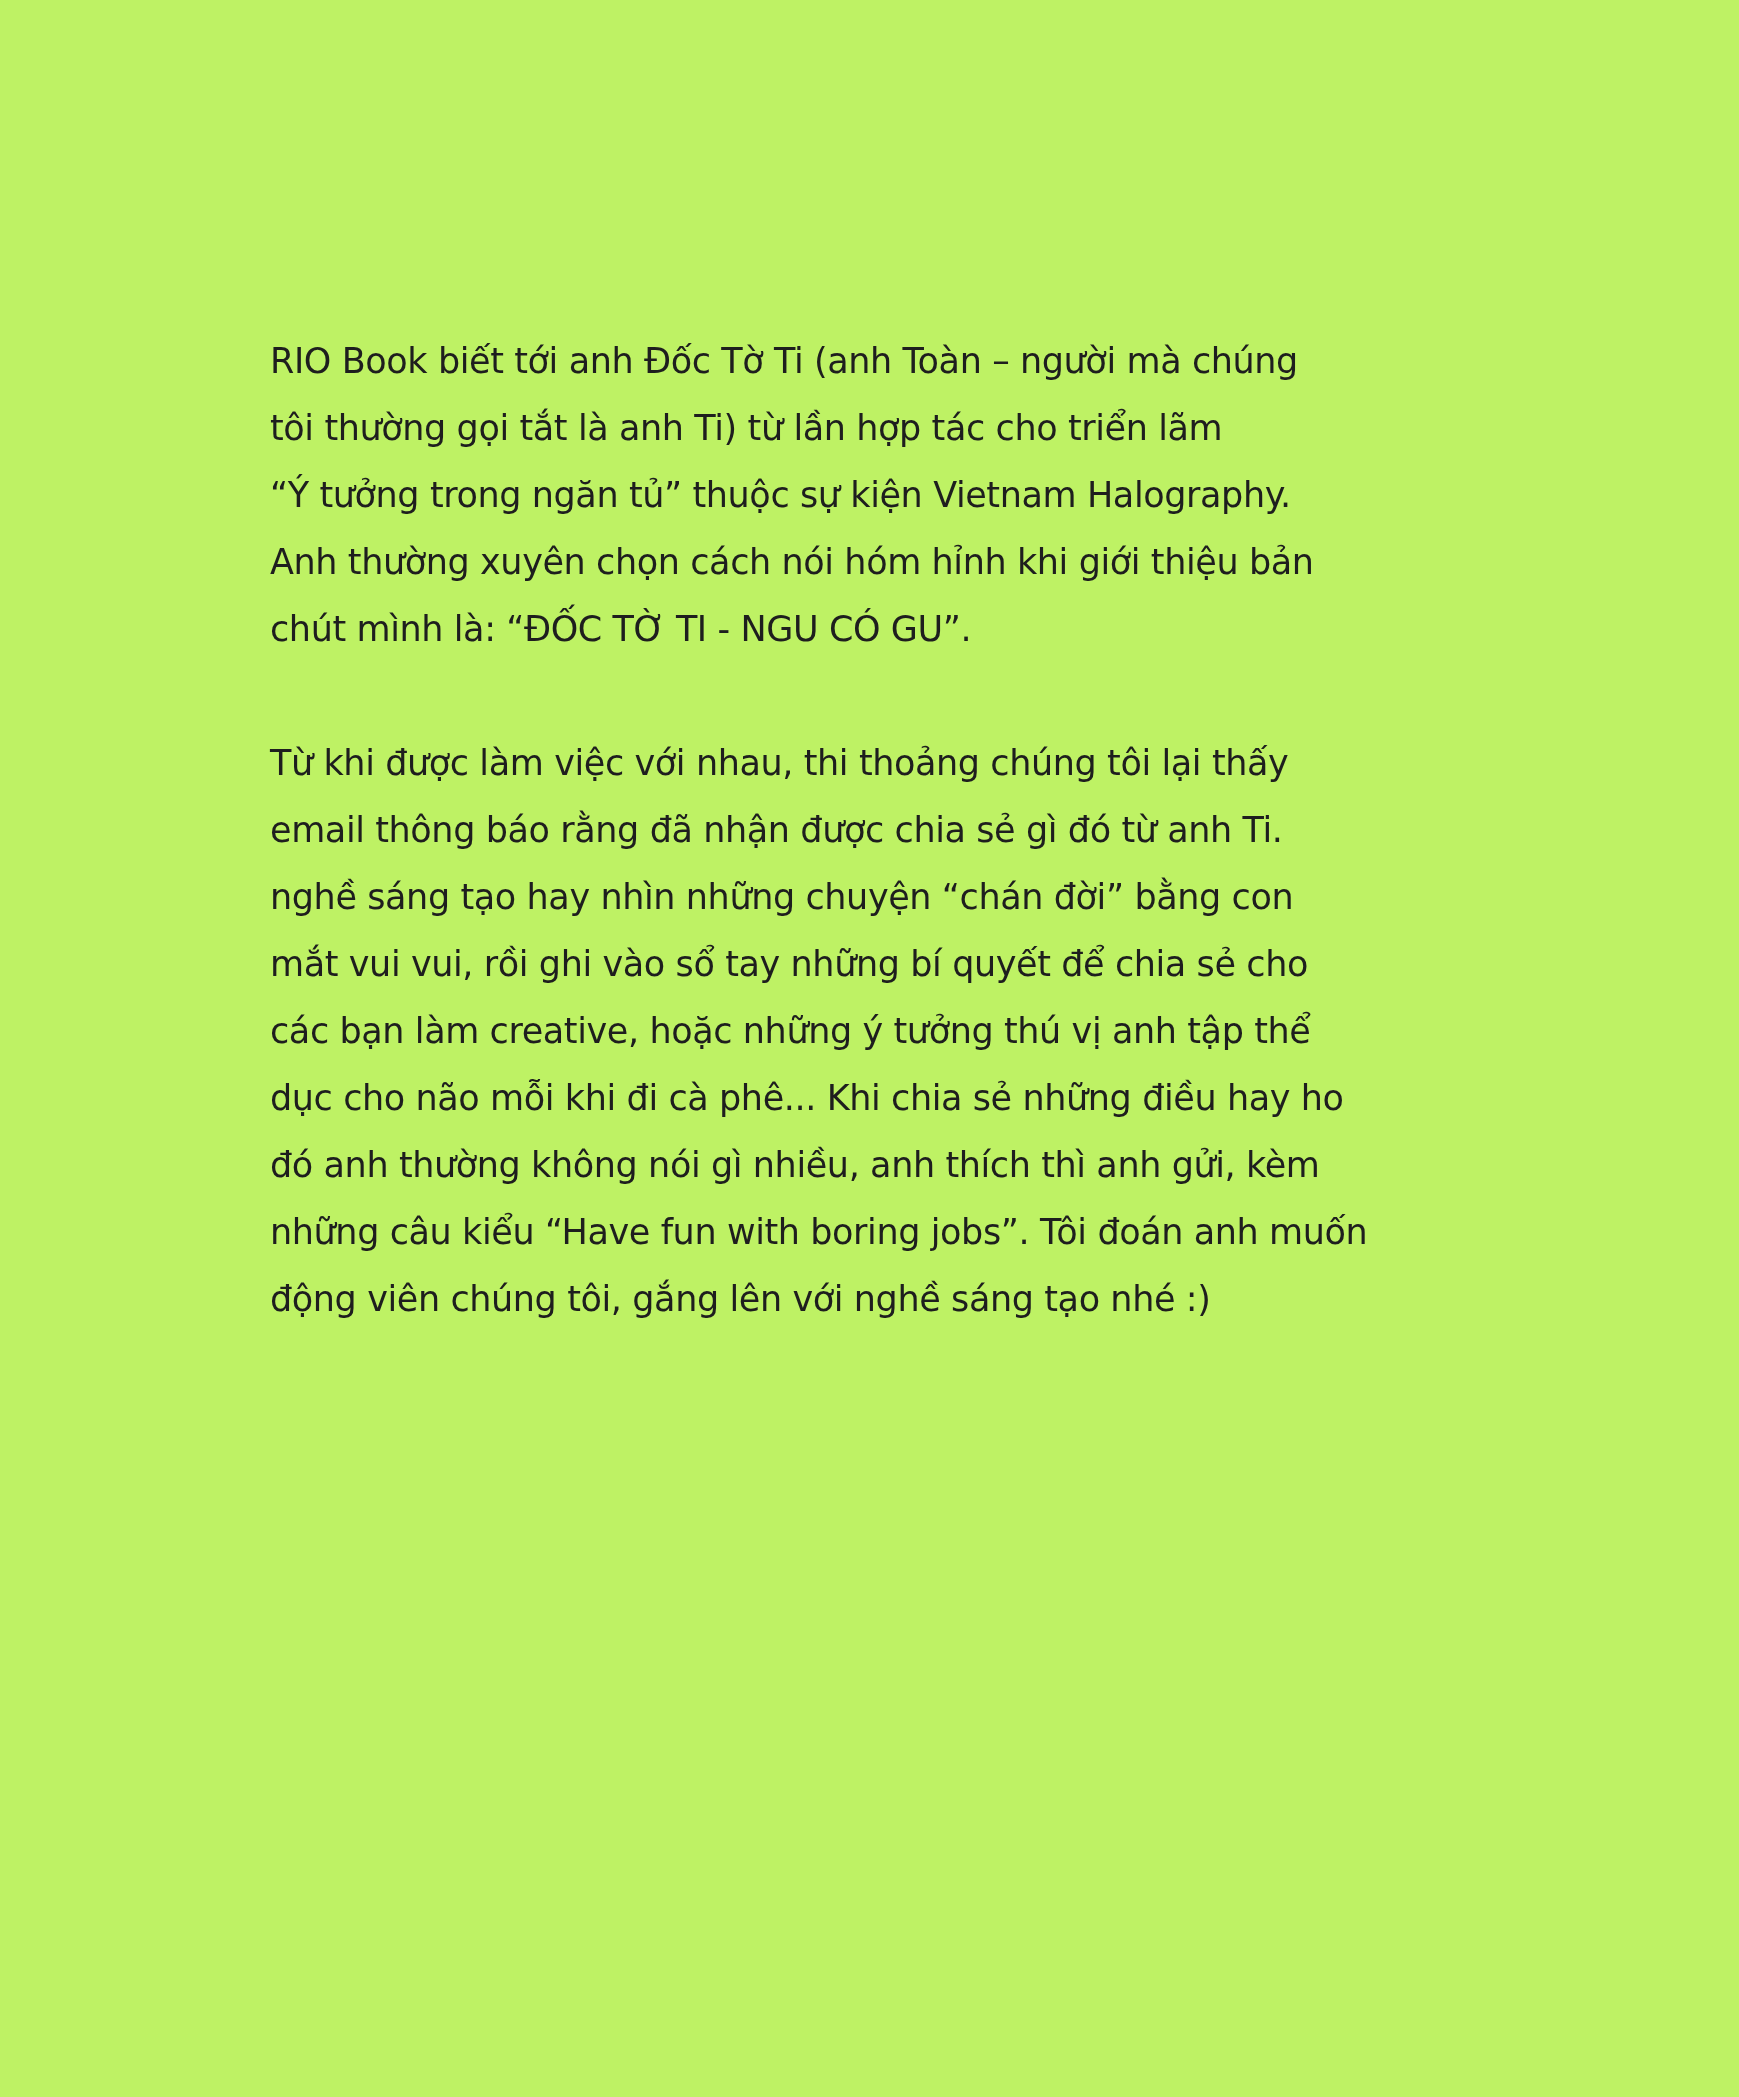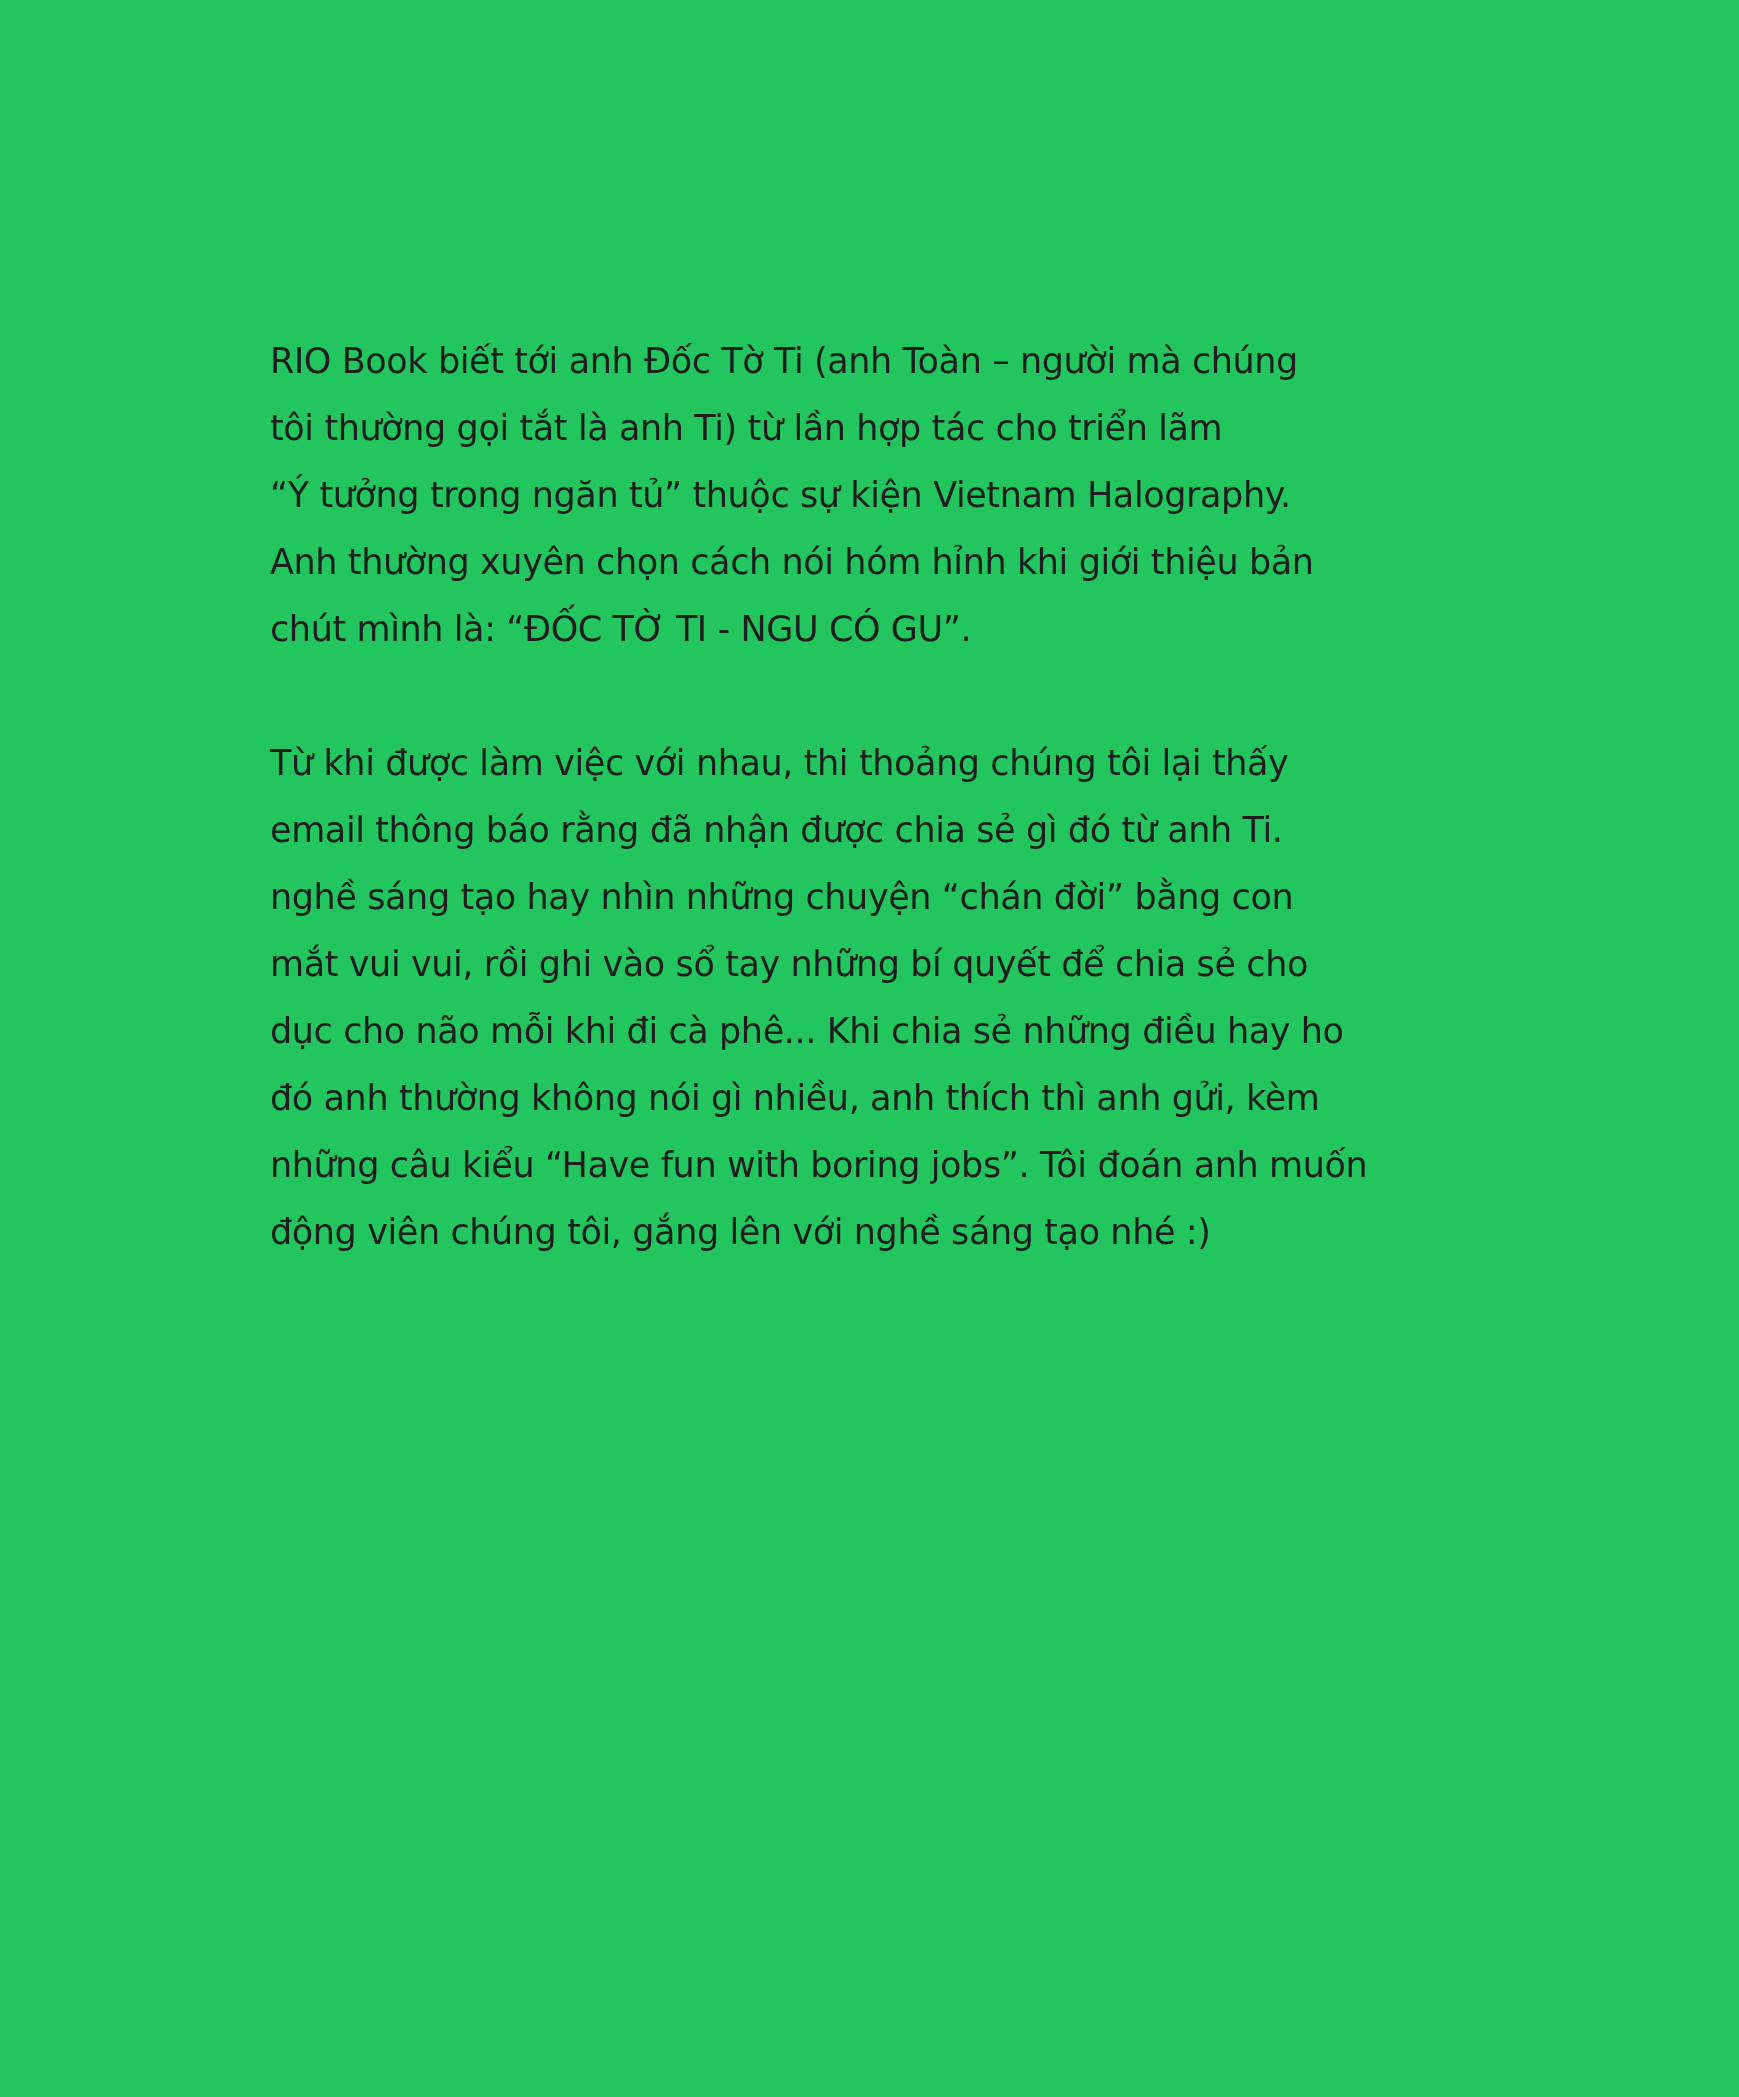--- a/index.html
+++ b/index.html
@@ -9,21 +9,21 @@
   body {
     width: 1739px;
     height: 2097px;
     background: #ffffff;
     position: relative;
     overflow: hidden;
   }
   .page {
     position: absolute;
     inset: 0;
-    background: #22c55e;
+    background: #bef264;
   }
   .textblock {
     position: absolute;
     left: 270px;
     top: 328px;
     width: 1254px;
     font-family: "DejaVu Sans", "Liberation Sans", sans-serif;
     font-size: 35px;
     font-weight: 400;
     line-height: 67px;
@@ -54,20 +54,21 @@
       <span class="line">“Ý tưởng trong ngăn tủ” thuộc sự kiện Vietnam Halography.</span>
       <span class="line">Anh thường xuyên chọn cách nói hóm hỉnh khi giới thiệu bản</span>
       <span class="line">chút mình là: “ĐỐC TỜ TI - NGU CÓ GU”.</span>
     </p>
 
     <p class="para">
       <span class="line">Từ khi được làm việc với nhau, thi thoảng chúng tôi lại thấy</span>
       <span class="line">email thông báo rằng đã nhận được chia sẻ gì đó từ anh Ti.</span>
       <span class="line">nghề sáng tạo hay nhìn những chuyện “chán đời” bằng con</span>
       <span class="line">mắt vui vui, rồi ghi vào sổ tay những bí quyết để chia sẻ cho</span>
+      <span class="line">các bạn làm creative, hoặc những ý tưởng thú vị anh tập thể</span>
       <span class="line">dục cho não mỗi khi đi cà phê... Khi chia sẻ những điều hay ho</span>
       <span class="line">đó anh thường không nói gì nhiều, anh thích thì anh gửi, kèm</span>
       <span class="line">những câu kiểu “Have fun with boring jobs”. Tôi đoán anh muốn</span>
       <span class="line">động viên chúng tôi, gắng lên với nghề sáng tạo nhé :)</span>
     </p>
 
   </div>
 </div>
 
 

